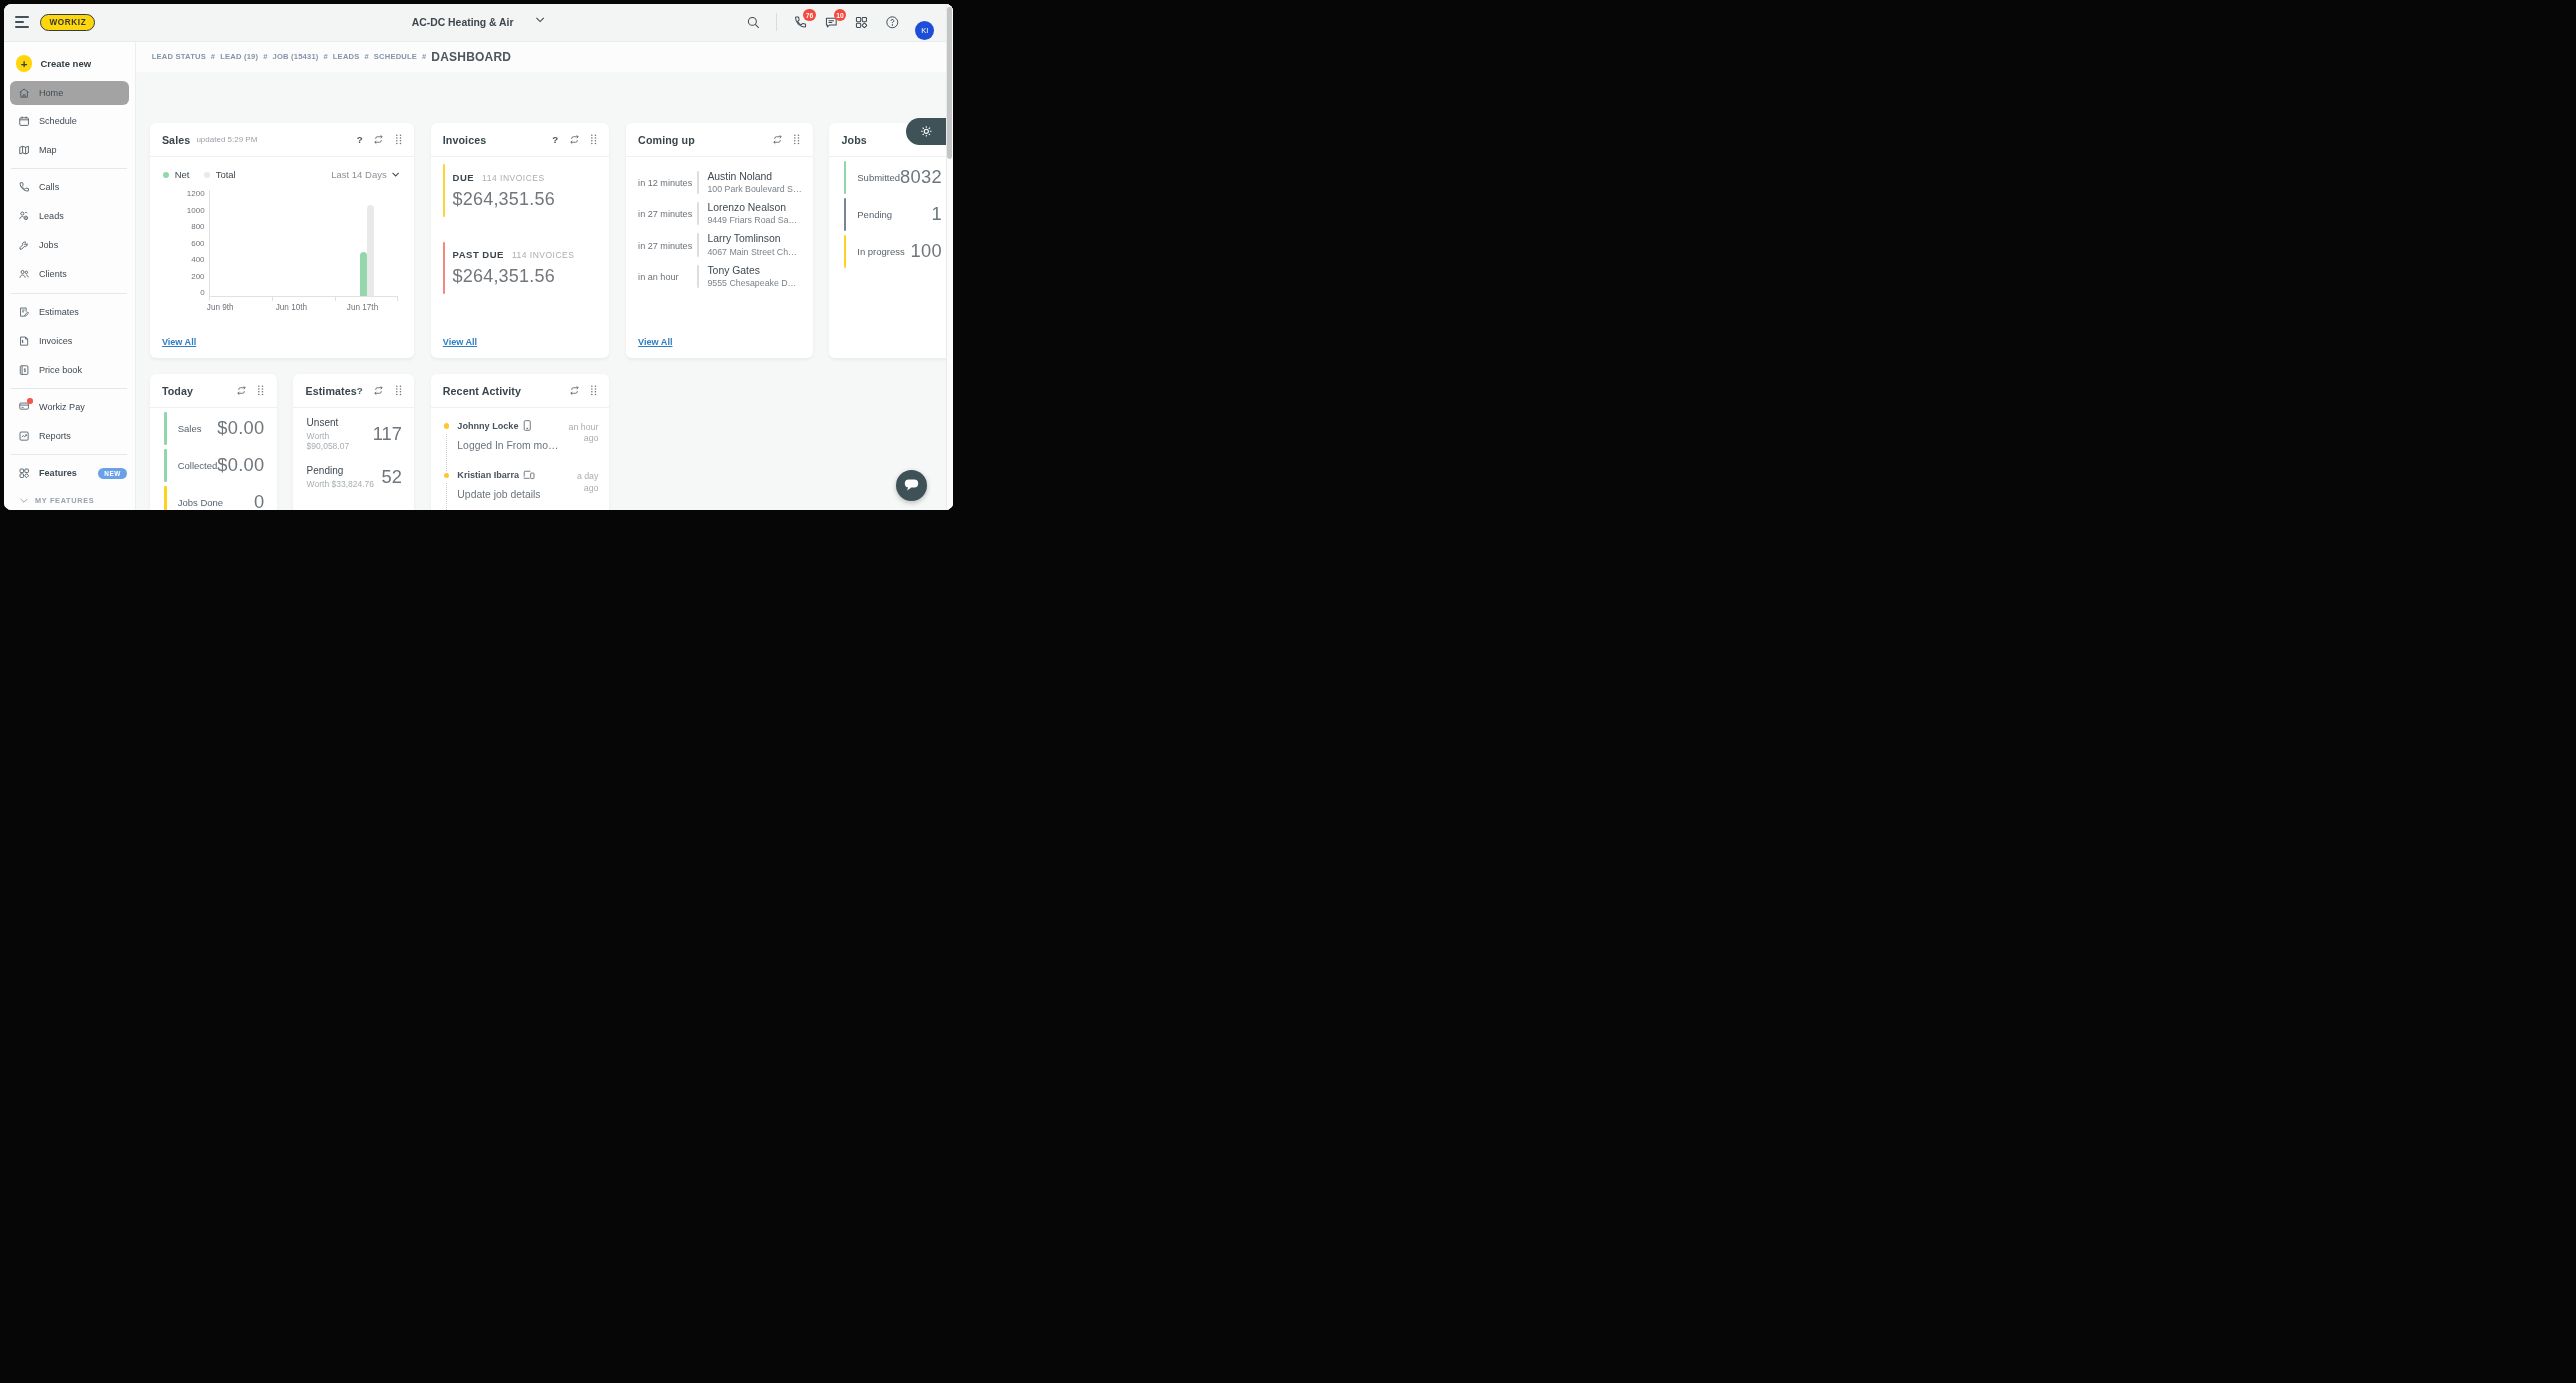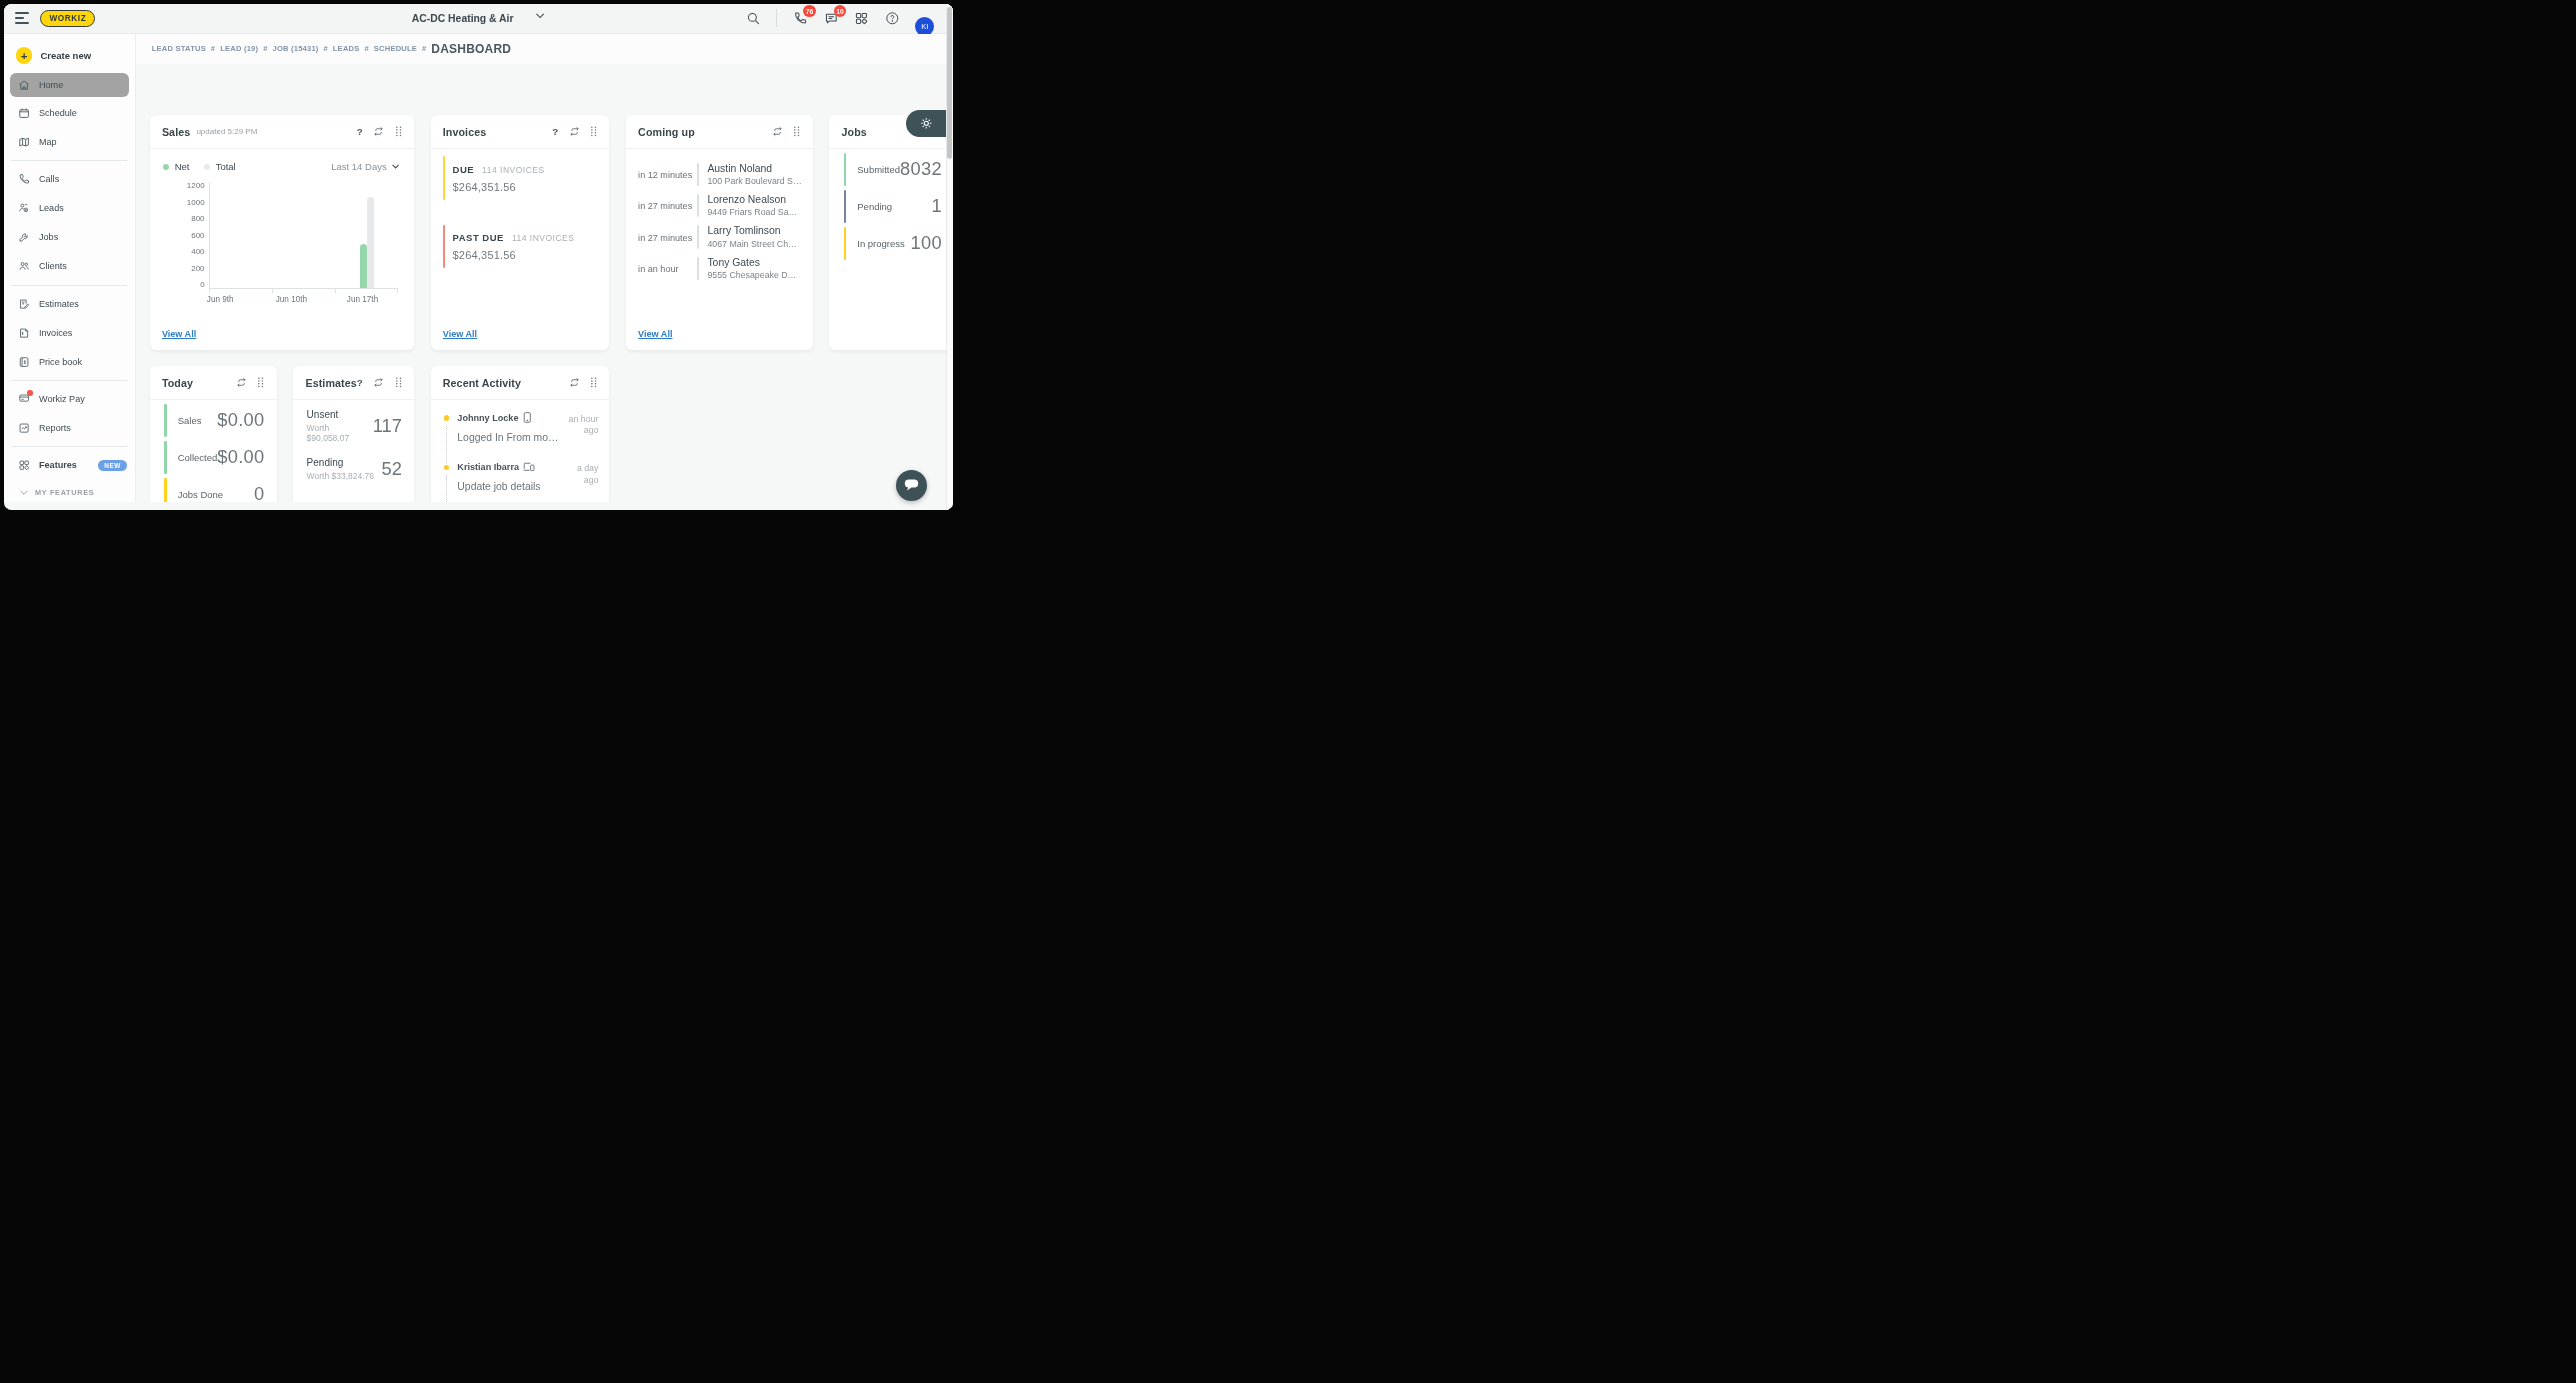--- a/index.html
+++ b/index.html
@@ -1,20 +1,20 @@
 <!DOCTYPE html>
 <html style="font-size:9.8px"><head>
 <meta charset="utf-8">
 <style>
   * { margin:0; padding:0; box-sizing:border-box; }
   html,body { width:956px; height:514px; background:#060606; font-family:"Liberation Sans","DejaVu Sans",sans-serif; overflow:hidden; }
   .window { position:absolute; top:3.7px; left:3.7px; width:949px; height:506px; background:#f6f7f7; border-radius:7.3px; overflow:hidden; }
 
   
-  .topbar { position:relative; height:30px; background:#f3f4f4; border-bottom:0.6px solid #e9ebeb; display:flex; align-items:center; padding:0 18.3px 0 11px; }
+  .topbar { position:relative; height:38px; background:#f3f4f4; border-bottom:0.6px solid #e9ebeb; display:flex; align-items:center; padding:0 18.3px 0 11px; }
   .hamburger { width:16px; height:12.2px; display:flex; flex-direction:column; justify-content:space-between; cursor:pointer; margin-right:9.8px; }
   .hamburger i { display:block; height:1.8px; border-radius:1.2px; background:#45525a; }
   .hamburger i:nth-child(1){width:14.6px;} .hamburger i:nth-child(2){width:9.8px;} .hamburger i:nth-child(3){width:14.6px;}
   .logo { background:#ffd60b; border:1.8px solid #353c40; border-radius:10.4px; padding:3px 8px; font-size:8.2px; font-weight:900; letter-spacing:0.6px; color:#2f373b; }
   .company { position:absolute; left:50%; transform:translateX(-50%); display:flex; align-items:flex-start; gap:22px; font-size:10.4px; font-weight:700; color:#3c474e; cursor:pointer; }
   .top-icons { margin-left:auto; display:flex; align-items:center; gap:16px; }
   .tdiv { width:0.6px; height:18.3px; background:#d9dcdd; }
   .ticon { position:relative; width:14.6px; height:14.6px; color:#3f4a51; cursor:pointer; }
   .badge { position:absolute; top:-5.5px; right:-8px; min-width:11.6px; height:11.6px; border-radius:6.1px; background:#f5493d; color:#fff; font-size:6.7px; font-weight:700; display:flex; align-items:center; justify-content:center; padding:0 2.4px; }
   .avatar { width:19px; height:19px; border-radius:50%; background:#1d4ed8; color:#fff; font-size:7.6px; font-weight:400; display:flex; align-items:center; justify-content:center; cursor:pointer;margin-top:16px; }
@@ -69,21 +69,21 @@
   .xlabels span { flex:1; text-align:center; font-size:8.2px; color:#6e747a; }
 
   
   .inv-body { padding:14.6px 12.2px 0; }
   .inv-block { position:relative; padding-left:9.8px; }
   .inv-block + .inv-block { margin-top:39px; }
   .stat-vbar { position:absolute; left:0; top:-7.3px; bottom:-7.3px; width:2.4px; border-radius:1.2px; }
   .inv-labels { display:flex; align-items:baseline; gap:8px; }
   .inv-label { font-size:9.5px; font-weight:600; letter-spacing:0.5px; color:#3a454c; }
   .inv-count { font-size:8.5px; letter-spacing:0.5px; color:#a8aeb3; }
-  .inv-amount { font-size:11px; color:#72777c; margin-top:6.1px; letter-spacing:0.2px; }
+  .inv-amount { font-size:18px; color:#72777c; margin-top:6.1px; letter-spacing:0.2px; }
 
   
   .cu-body { padding:13.4px 11px 0 12.2px; }
   .cu-row { display:flex; margin-bottom:8px; }
   .cu-time { width:59px; flex-shrink:0; font-size:9.1px; color:#6b7278; padding-top:7.3px; }
   .cu-div { width:1.8px; border-radius:1.2px; background:#dcdfe1; margin-right:8.5px; align-self:stretch; }
   .cu-name { font-size:10.4px; font-weight:500; color:#3f4a51; white-space:nowrap; overflow:hidden; }
   .cu-addr { font-size:8.8px; color:#7b838a; margin-top:2.4px; white-space:nowrap; overflow:hidden; }
 
   

